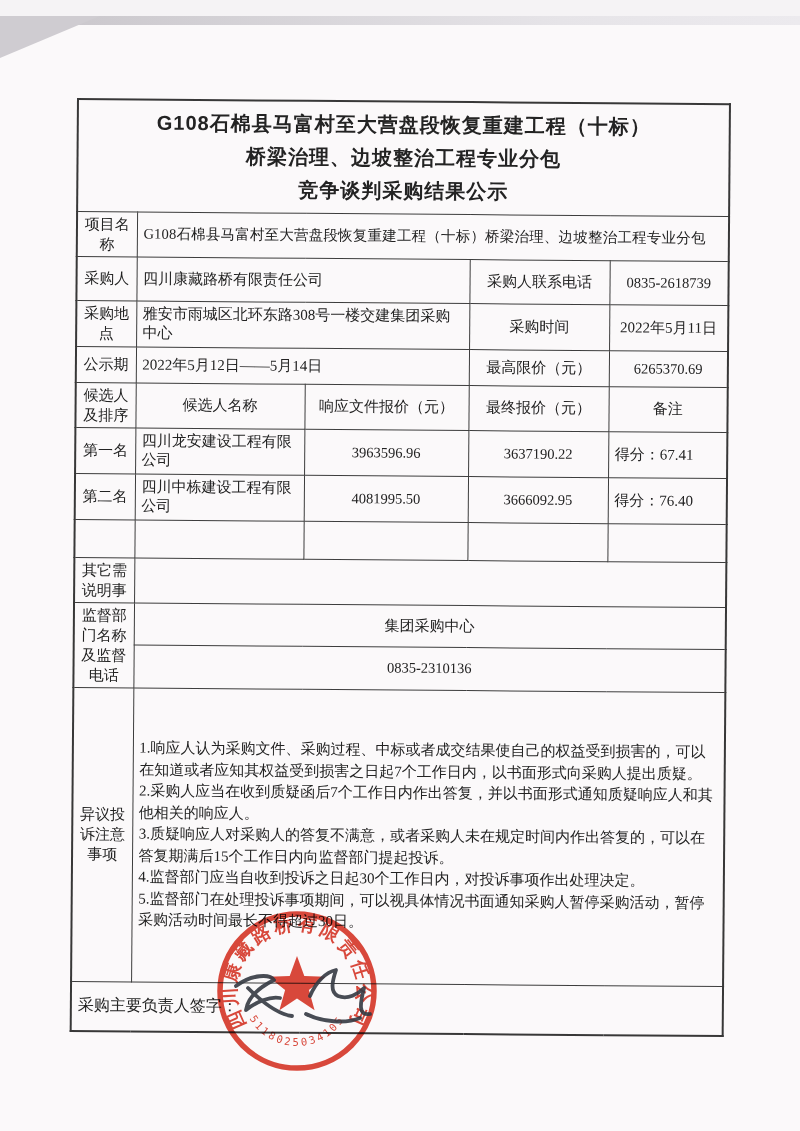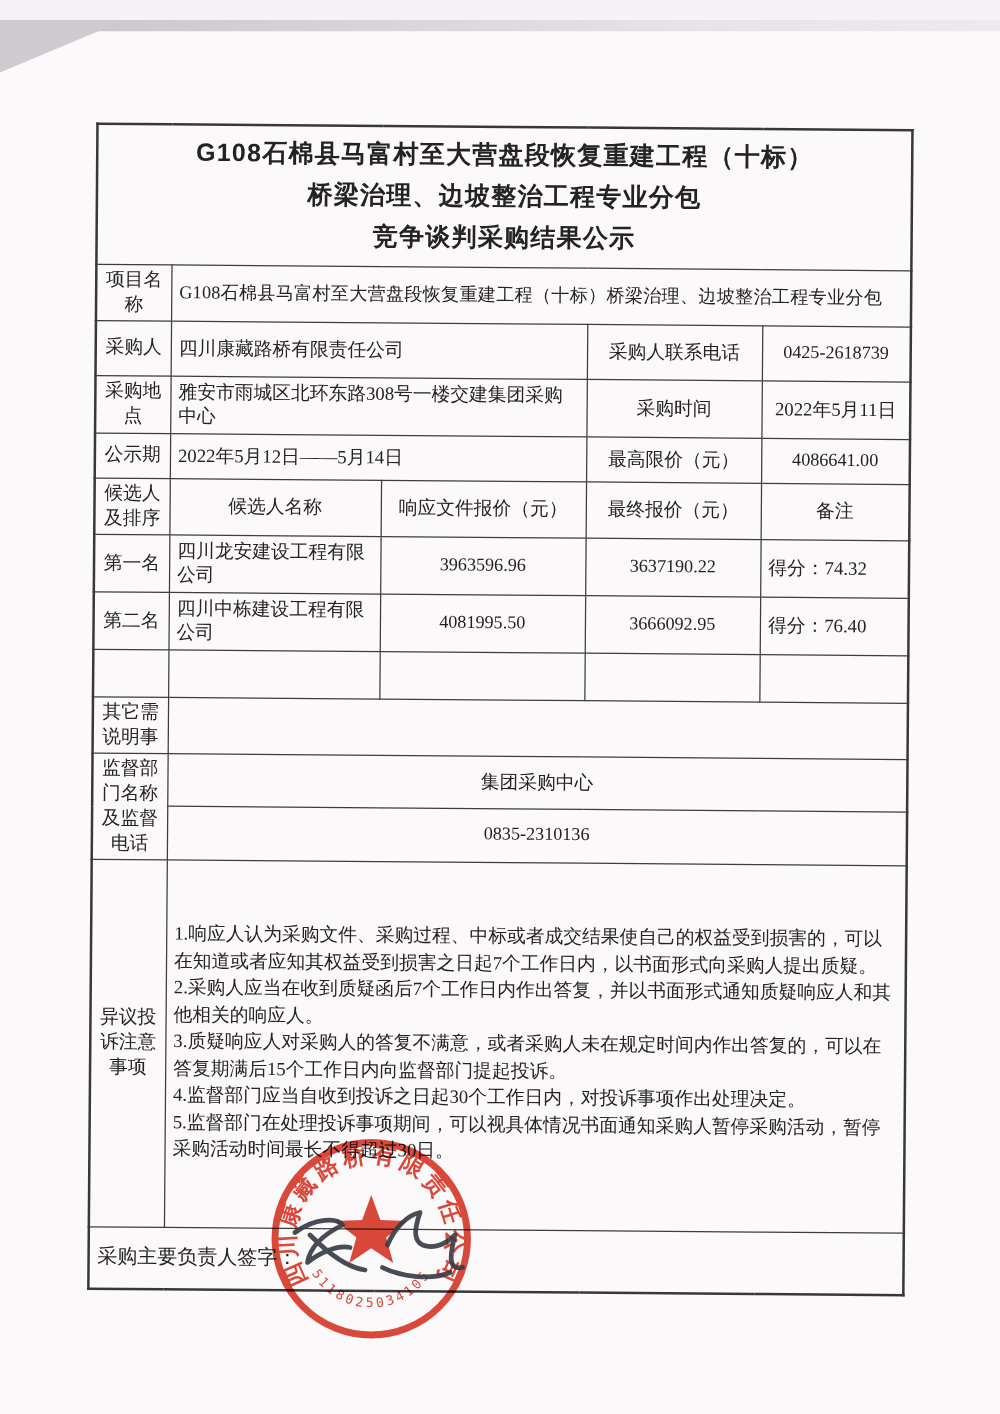--- a/index.html
+++ b/index.html
@@ -103,53 +103,53 @@
     <tr style="height:44px">
       <td class="label-cell">项目名
 称</td>
       <td colspan="4" class="val-left project-val">G108石棉县马富村至大营盘段恢复重建工程（十标）桥梁治理、边坡整治工程专业分包</td>
     </tr>
 
     <tr style="height:44px">
       <td class="label-cell">采购人</td>
       <td colspan="2" class="val-left">四川康藏路桥有限责任公司</td>
       <td class="val-center">采购人联系电话</td>
-      <td class="val-center num">0425-2618739</td>
+      <td class="val-center num">0835-2618739</td>
     </tr>
 
     <tr style="height:46px">
       <td class="label-cell">采购地
 点</td>
       <td colspan="2" class="val-left">雅安市雨城区北环东路308号一楼交建集团采购中心</td>
       <td class="val-center">采购时间</td>
       <td class="val-center">2022年5月11日</td>
     </tr>
 
     <tr style="height:36px">
       <td class="label-cell">公示期</td>
       <td colspan="2" class="val-left">2022年5月12日——5月14日</td>
       <td class="val-center">最高限价（元）</td>
-      <td class="val-center num">4086641.00</td>
+      <td class="val-center num">6265370.69</td>
     </tr>
 
     <tr style="height:44px">
       <td class="label-cell">候选人
 及排序</td>
       <td class="head-center">候选人名称</td>
       <td class="head-center">响应文件报价（元）</td>
       <td class="head-center">最终报价（元）</td>
       <td class="head-center">备注</td>
     </tr>
 
     <tr style="height:46px">
       <td class="val-center">第一名</td>
       <td class="val-left">四川龙安建设工程有限公司</td>
       <td class="val-center num">3963596.96</td>
       <td class="val-center num">3637190.22</td>
-      <td class="val-left">得分：74.32</td>
+      <td class="val-left">得分：67.41</td>
     </tr>
     <tr style="height:46px">
       <td class="val-center">第二名</td>
       <td class="val-left">四川中栋建设工程有限公司</td>
       <td class="val-center num">4081995.50</td>
       <td class="val-center num">3666092.95</td>
       <td class="val-left">得分：76.40</td>
     </tr>
     <tr style="height:38px">
       <td class="val-center"></td>

